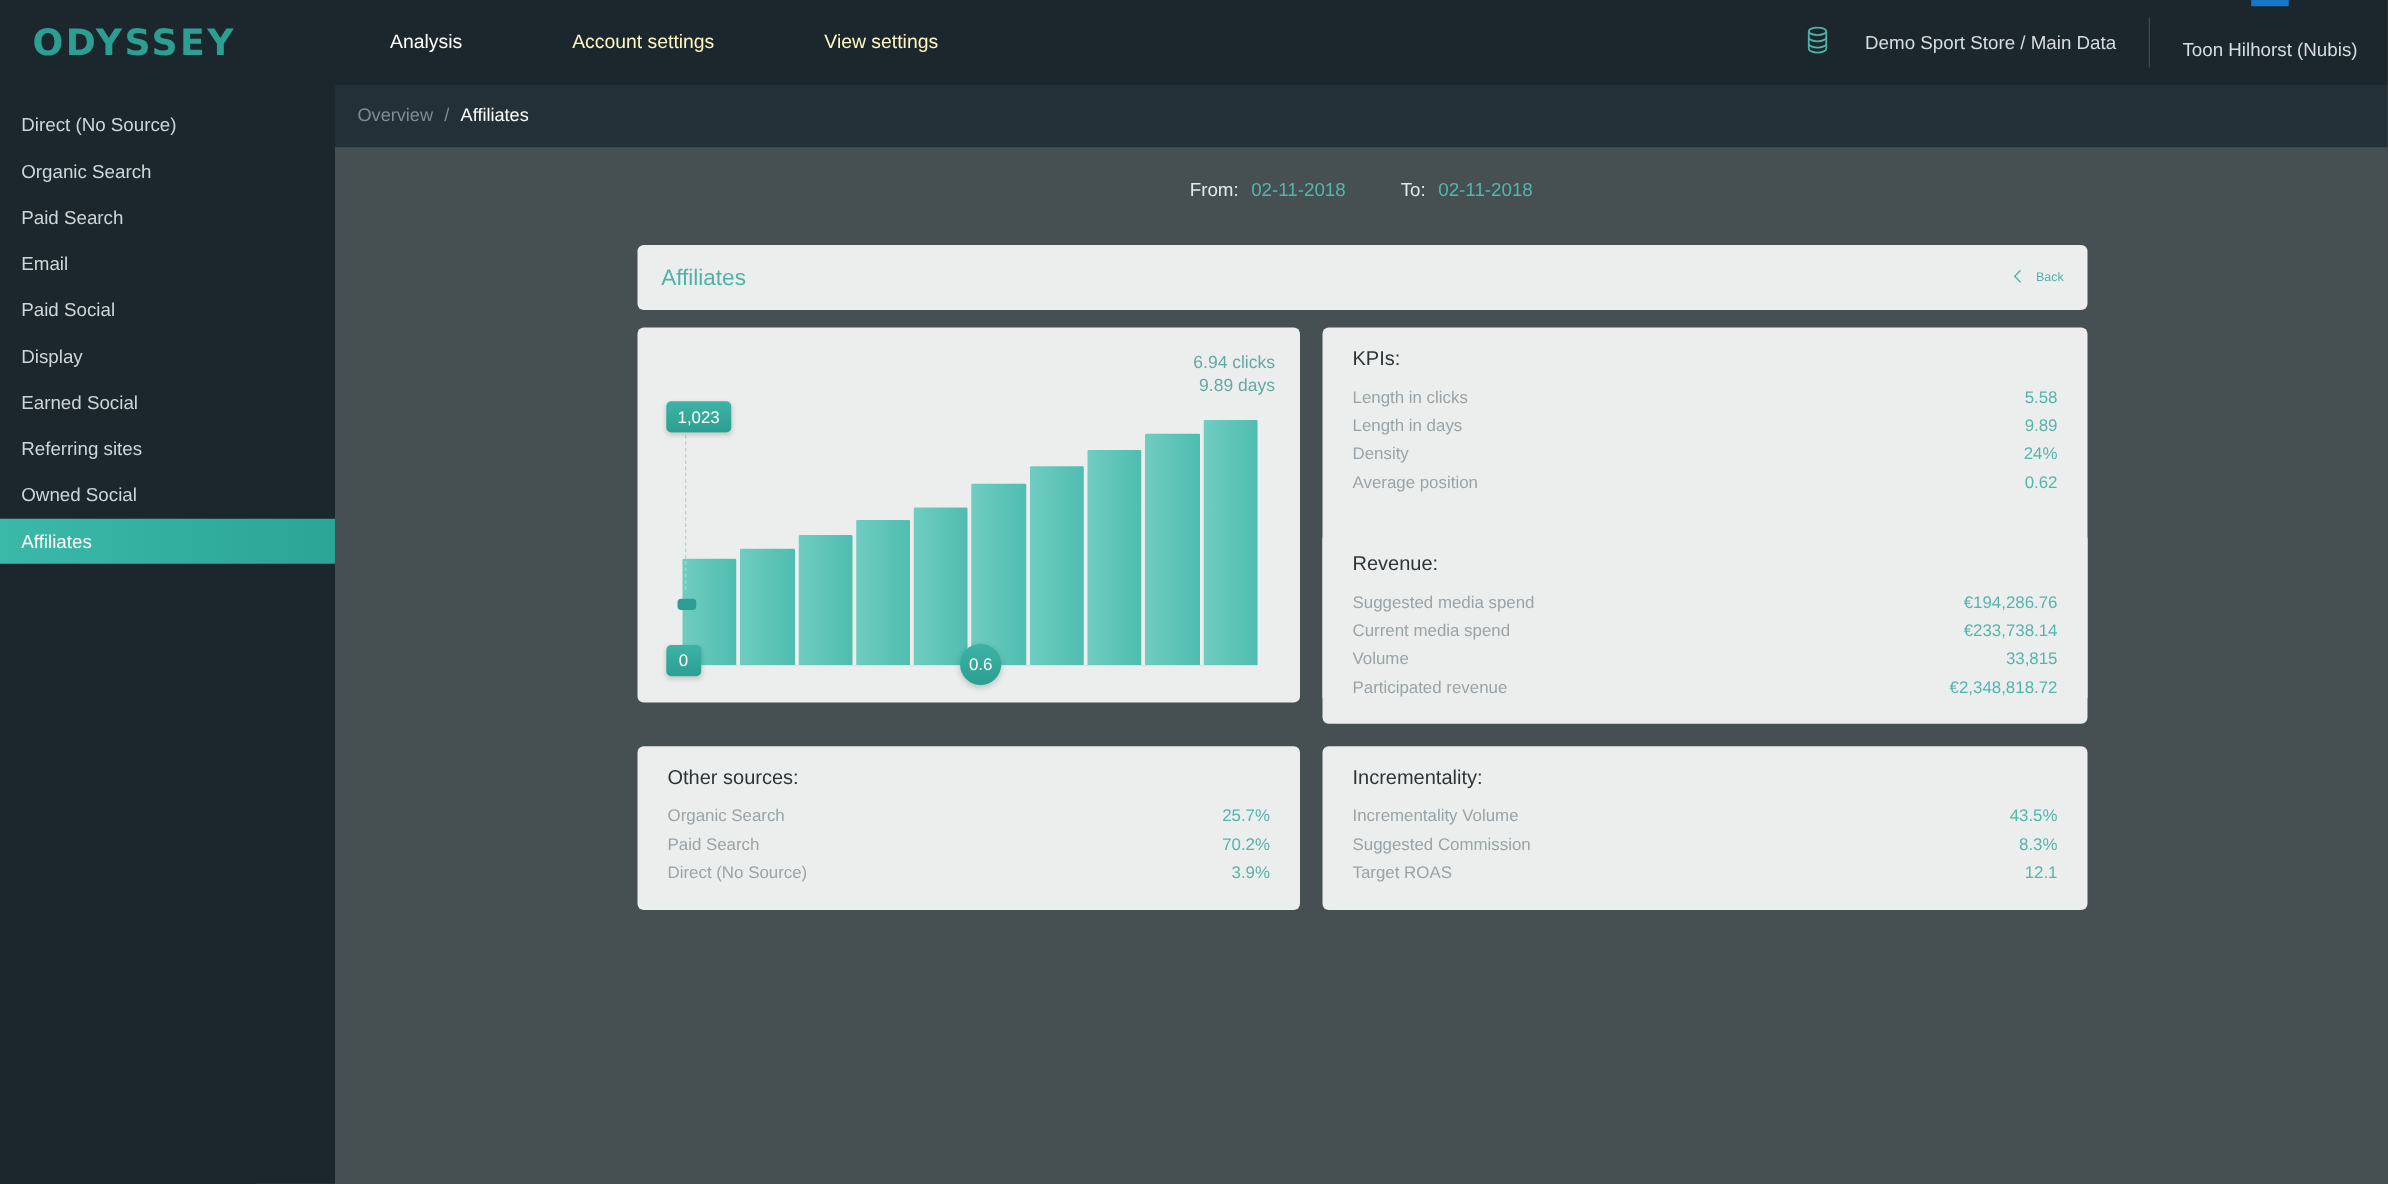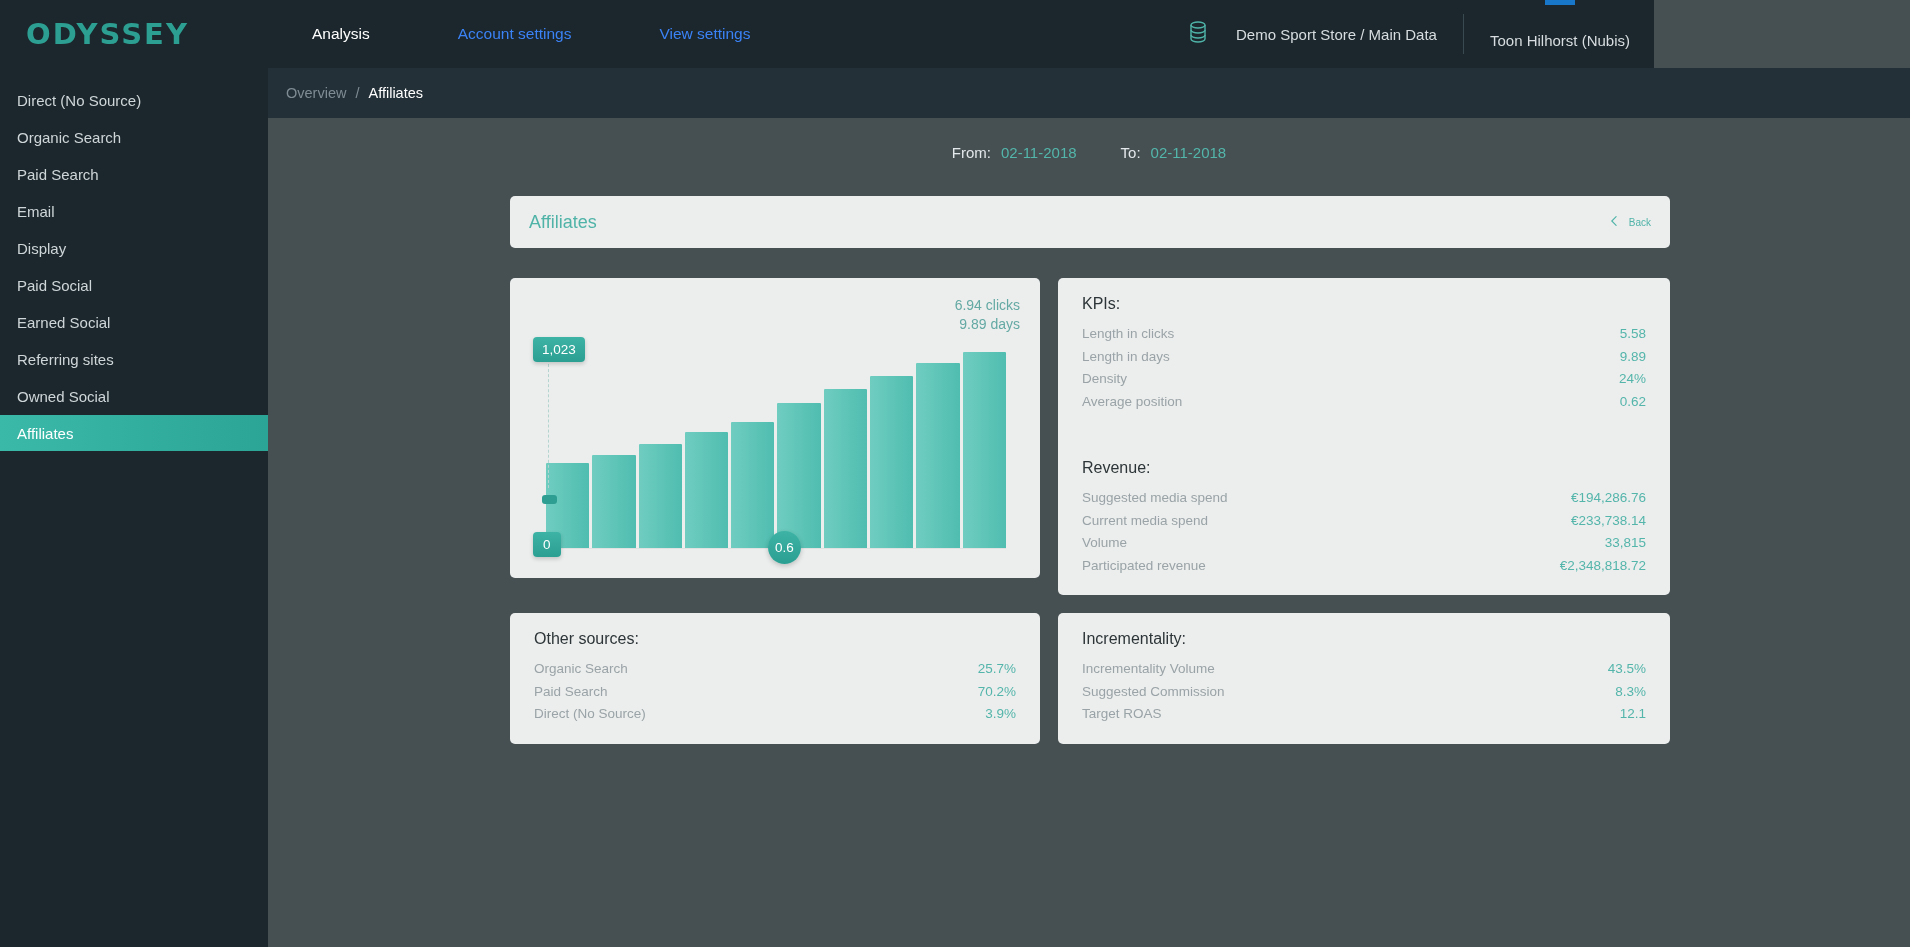--- a/index.html
+++ b/index.html
@@ -5,36 +5,36 @@
   * { box-sizing: border-box; margin: 0; padding: 0; }
   html, body {
     width: 1910px; height: 947px;
     background: #464f52;
     font-family: "Liberation Sans", sans-serif;
     overflow: hidden;
   }
 
   
   .topbar {
-    position: absolute; left: 0; top: 0; width: 1654px; height: 68px;
+    position: absolute; left: 0; top: 0; width: 1910px; height: 68px;
     background: #1b272c;
     display: flex; align-items: center;
   }
   .logo {
     width: 268px; padding-left: 26px;
     display: flex; align-items: center;
   }
   .logo-text {
     font-size: 29px; letter-spacing: 2px; font-weight: 700;
     color: #2d9f92;
     font-family: "DejaVu Sans", sans-serif;
   }
   .nav { display: flex; align-items: center; gap: 0px; }
   .nav-item {
-    font-size: 15.5px; color: #3b82f6; padding: 0 44px; cursor: pointer;
+    font-size: 15.5px; color: #fef9c3; padding: 0 44px; cursor: pointer;
     white-space: nowrap;
   }
   .nav-item.active { color: #ffffff; }
 
   .topright {
     position: absolute; right: 0; top: 0; height: 68px;
     display: flex; align-items: center; padding-right: 24px;
   }
   .acct { display: flex; align-items: center; gap: 28px; padding-right: 26px; }
   .acct-label { font-size: 15px; color: #d7dde0; white-space: nowrap; }
@@ -96,21 +96,21 @@
     display: flex; align-items: center; justify-content: space-between;
     padding: 0 19px 0 19px;
   }
   .panel-title { font-size: 18px; color: #4fb3a8; }
   .back-btn {
     display: flex; align-items: center; gap: 8px;
     font-size: 10px; color: #4fb3a8; cursor: pointer;
   }
 
   .grid {
-    position: absolute; left: 242px; top: 160px;
+    position: absolute; left: 242px; top: 144px;
     width: 1160px;
   }
   .row { display: flex; gap: 18px; margin-bottom: 18px; }
 
   .card {
     background: #eceeed; border-radius: 5px;
   }
   .card-chart { width: 530px; height: 300px; position: relative; }
   .card-kpi   { width: 612px; }
   .card-left  { width: 530px; }
@@ -224,22 +224,22 @@
       </span>
     </div>
   </div>
 </div>
 
 <div class="sidebar">
   <div class="side-item" style="margin-top:14px;">Direct (No Source)</div>
   <div class="side-item" style="margin-top:1px;">Organic Search</div>
   <div class="side-item" style="margin-top:1px;">Paid Search</div>
   <div class="side-item" style="margin-top:1px;">Email</div>
+  <div class="side-item" style="margin-top:1px;">Paid Social</div>
   <div class="side-item" style="margin-top:1px;">Display</div>
-  <div class="side-item" style="margin-top:1px;">Paid Social</div>
   <div class="side-item" style="margin-top:1px;">Earned Social</div>
   <div class="side-item" style="margin-top:1px;">Referring sites</div>
   <div class="side-item" style="margin-top:1px;">Owned Social</div>
   <div class="side-item active" style="margin-top:1px;">Affiliates</div>
 </div>
 
 <div class="crumbbar">
   <span class="crumb">Overview</span>
   <span class="crumb-sep">/</span>
   <span class="crumb current">Affiliates</span>

